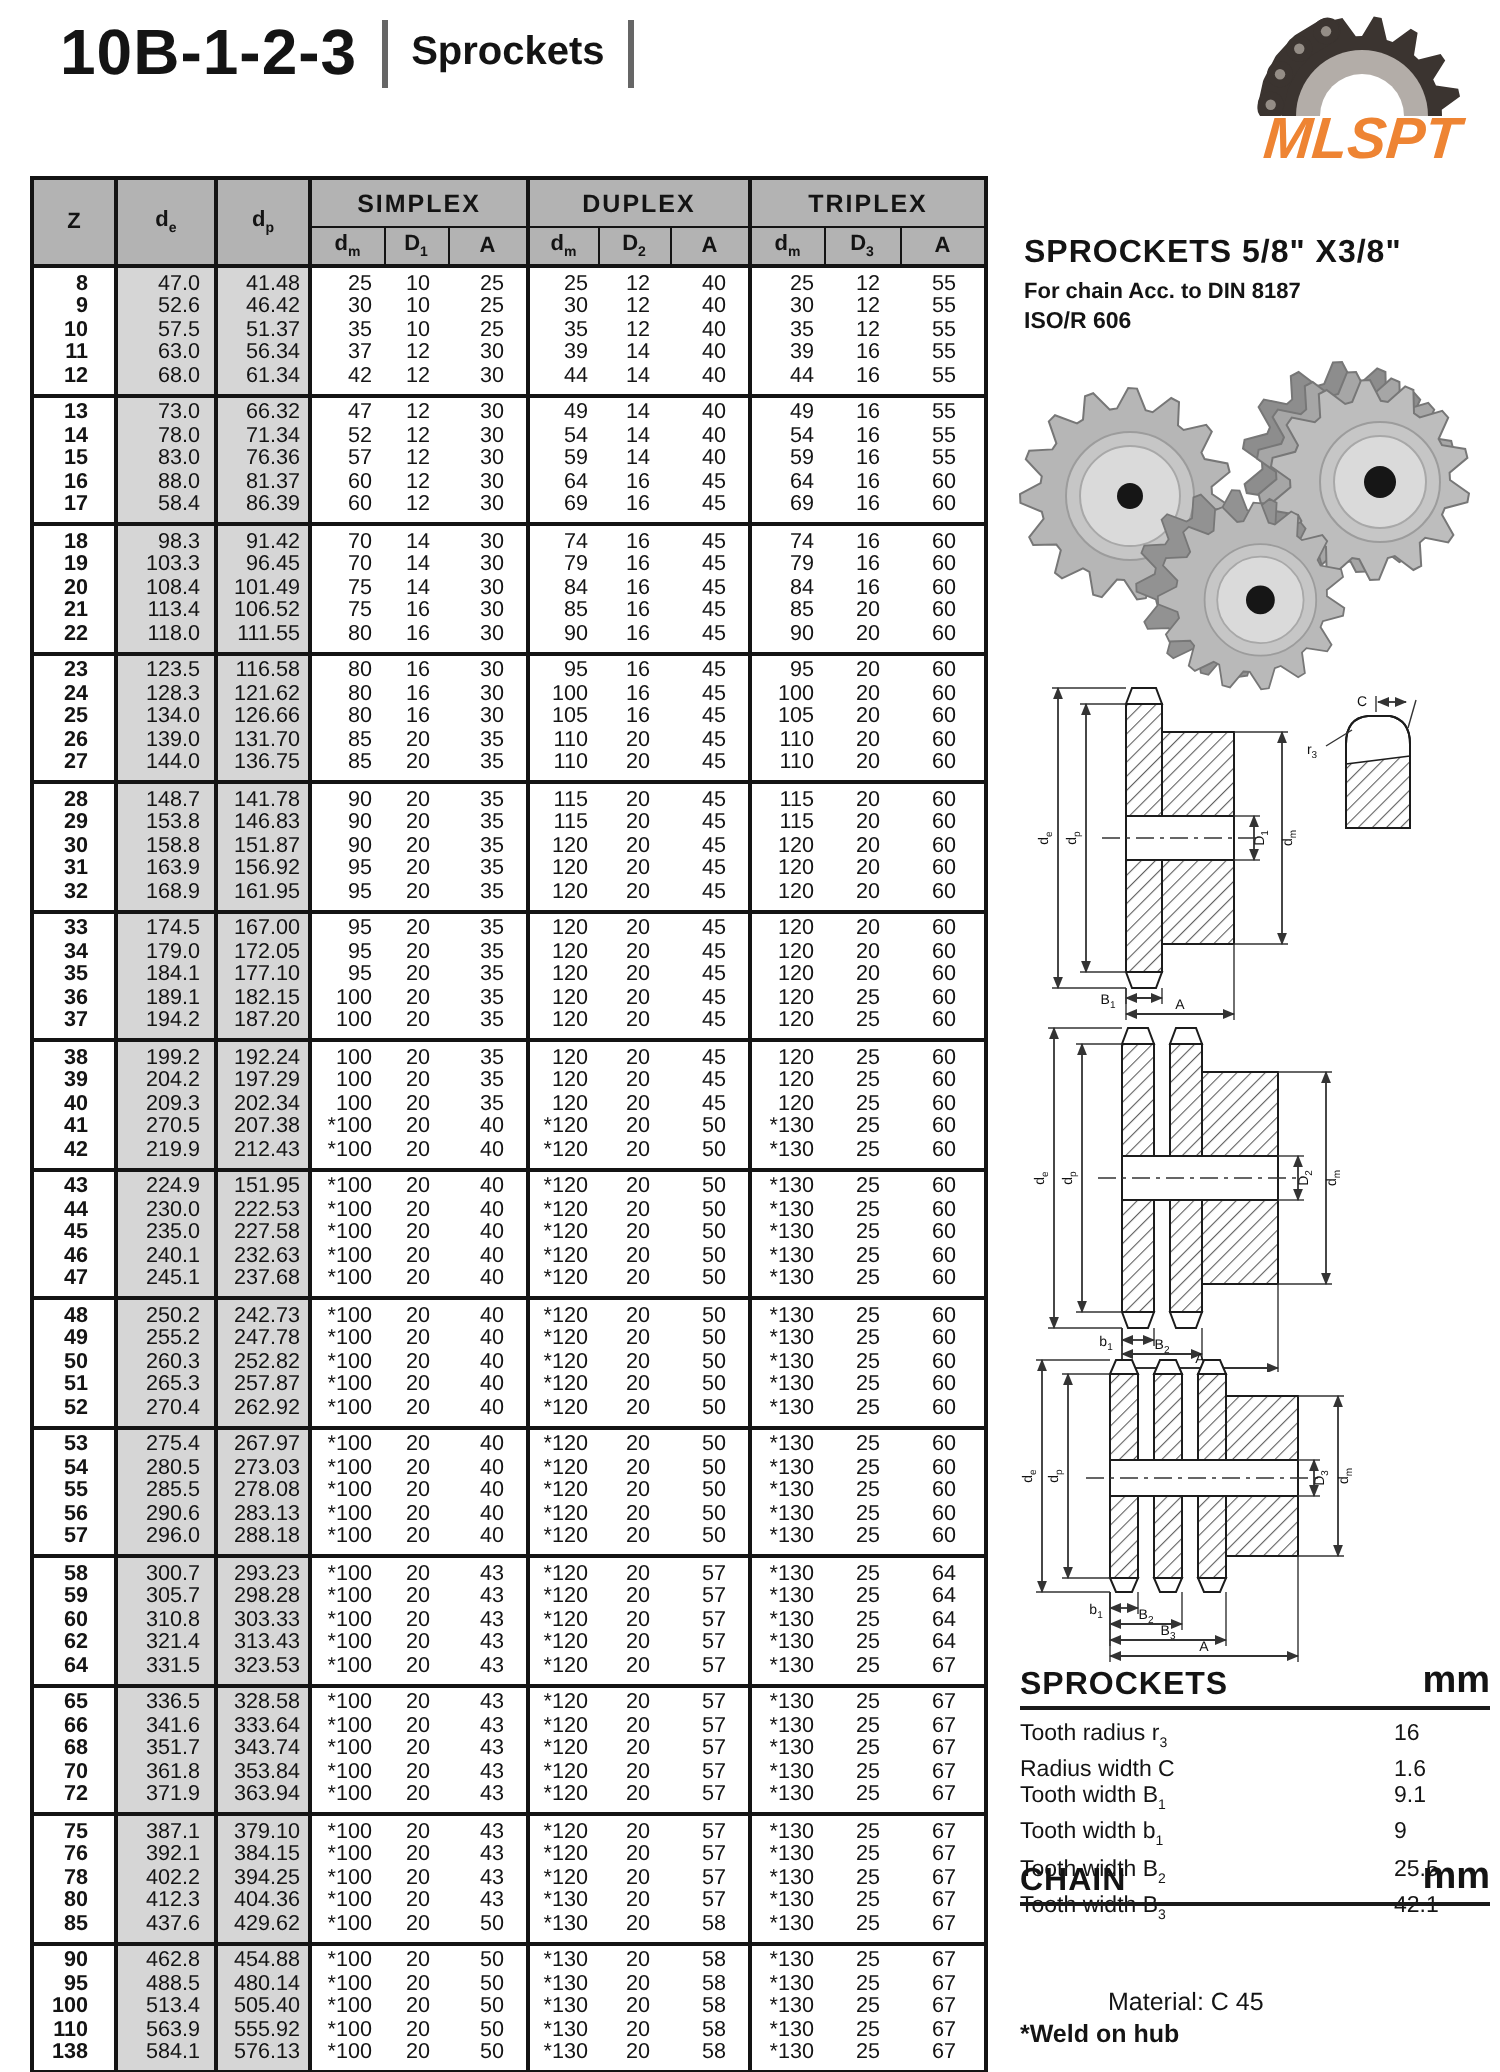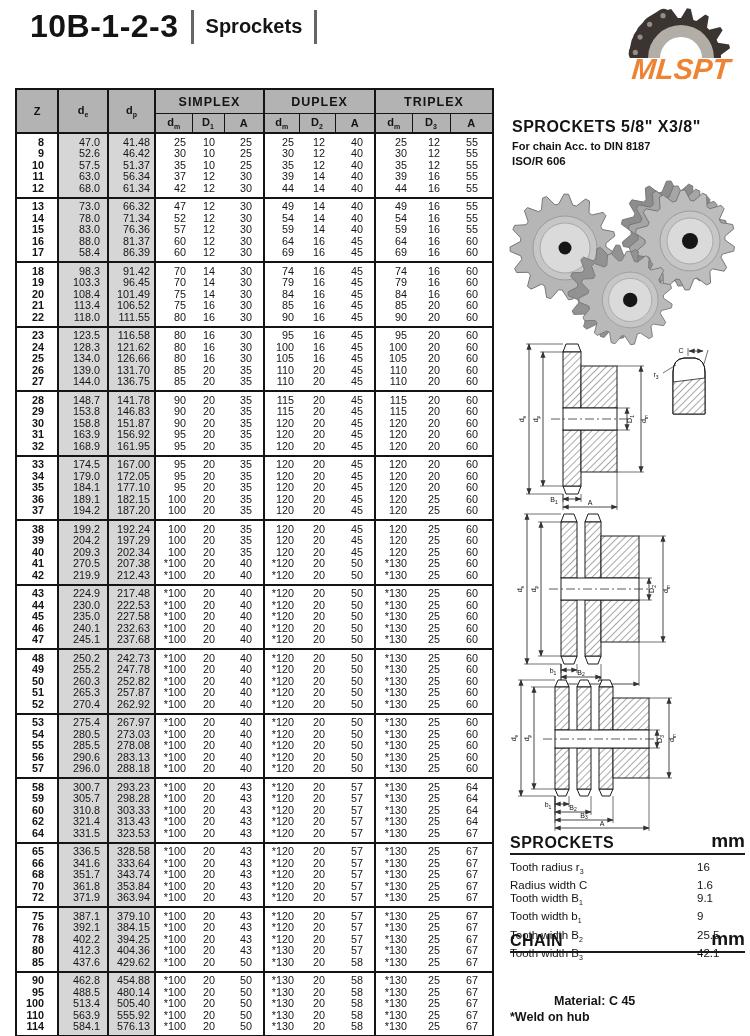--- a/index.html
+++ b/index.html
@@ -58,21 +58,21 @@
   #spec-chain { top:928px; }
   .spec-head { display:flex; justify-content:space-between; align-items:flex-end;
                border-bottom:2.5px solid #1a1a1a; padding-bottom:1px; }
   .spec-title { font-size:16px; font-weight:bold; letter-spacing:0.5px; }
   .spec-unit { font-size:19px; font-weight:bold; }
   .spec-rows { margin-top:6px; }
   .spec-row { display:flex; font-size:11.5px; line-height:12.9px; }
   .spec-label { width:187px; }
   .spec-label sub { font-size:7px; }
   .spec-value { flex:1; text-align:left; }
-  .material { position:absolute; left:510px; top:994px; font-weight:bold; font-size:12.5px;padding-left:44px; }
+  .material { position:absolute; left:510px; top:994px; font-weight:normal; font-size:12.5px;padding-left:44px; }
   .weld     { position:absolute; left:510px; top:1010px; font-weight:bold; font-size:12.5px; }
 </style>
 </head>
 <body>
 
 <div class="page">
 
   <div class="title-row">
     <h1 class="page-title">10B-1-2-3</h1>
     <span class="vbar"></span>
@@ -642,21 +642,21 @@
           <td class="c8">50</td>
           <td class="c9">*130</td>
           <td class="c10">25</td>
           <td class="c11">60</td>
         </tr>
       </tbody>
       <tbody>
         <tr>
           <td class="c0">43</td>
           <td class="c1">224.9</td>
-          <td class="c2">217.48</td>
+          <td class="c2">151.95</td>
           <td class="c3">*100</td>
           <td class="c4">20</td>
           <td class="c5">40</td>
           <td class="c6">*120</td>
           <td class="c7">20</td>
           <td class="c8">50</td>
           <td class="c9">*130</td>
           <td class="c10">25</td>
           <td class="c11">60</td>
         </tr>
@@ -1128,21 +1128,21 @@
           <td class="c4">20</td>
           <td class="c5">50</td>
           <td class="c6">*130</td>
           <td class="c7">20</td>
           <td class="c8">58</td>
           <td class="c9">*130</td>
           <td class="c10">25</td>
           <td class="c11">67</td>
         </tr>
         <tr>
-          <td class="c0">114</td>
+          <td class="c0">138</td>
           <td class="c1">584.1</td>
           <td class="c2">576.13</td>
           <td class="c3">*100</td>
           <td class="c4">20</td>
           <td class="c5">50</td>
           <td class="c6">*130</td>
           <td class="c7">20</td>
           <td class="c8">58</td>
           <td class="c9">*130</td>
           <td class="c10">25</td>

